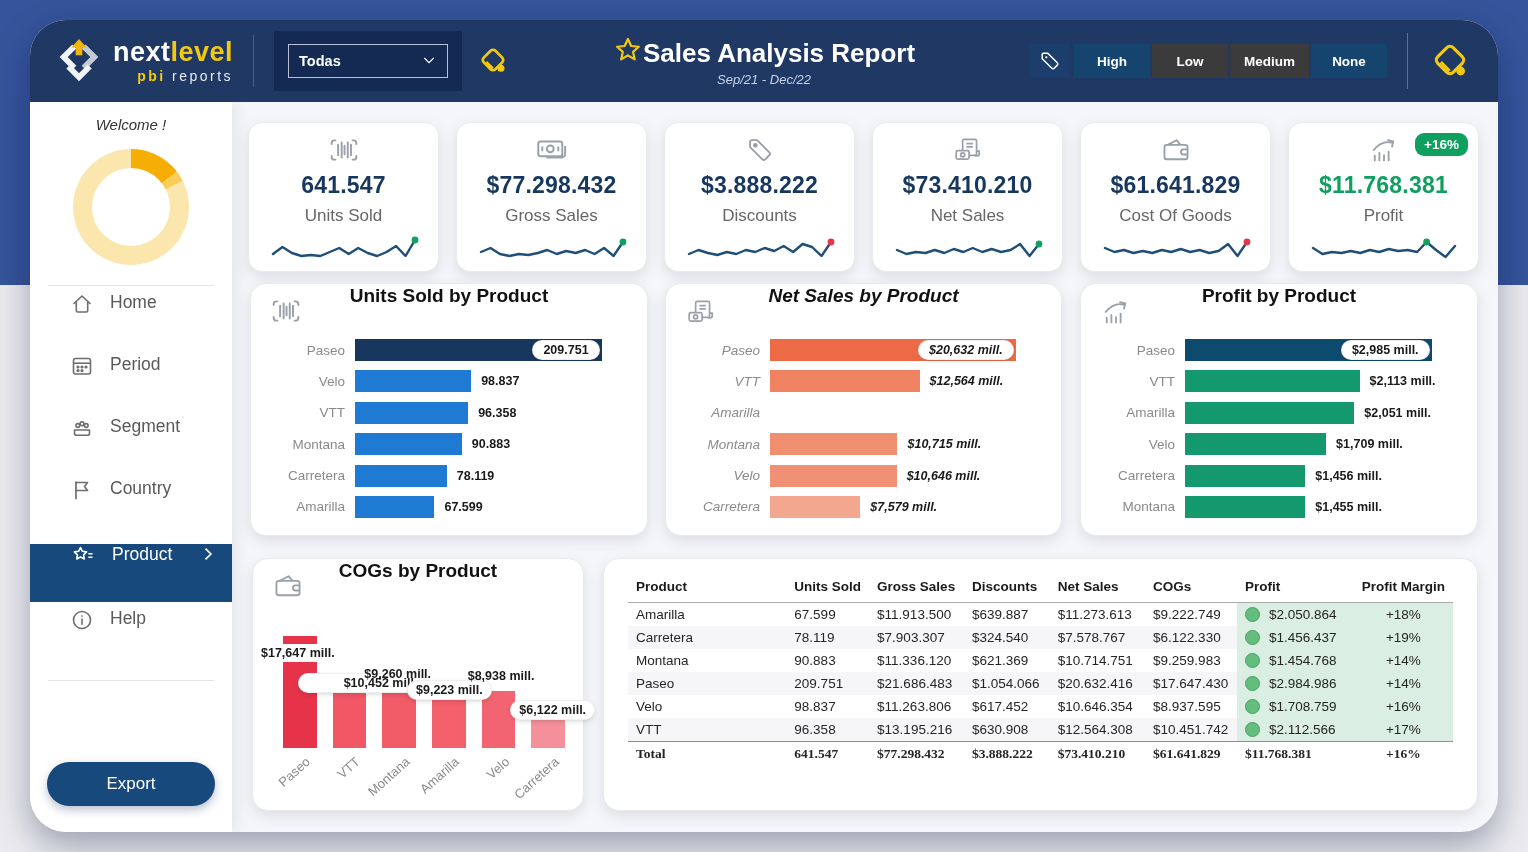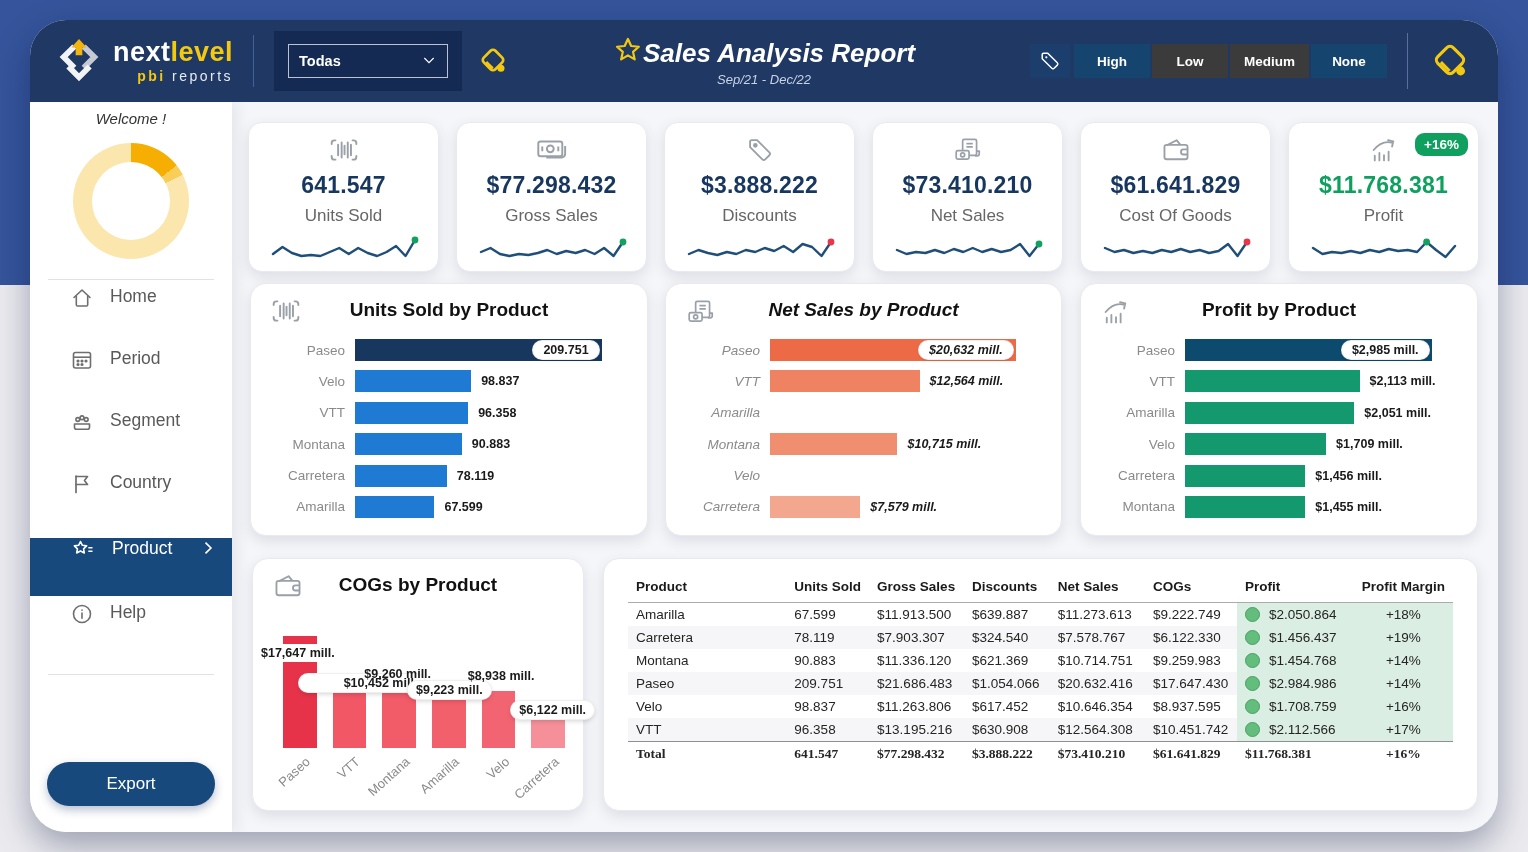--- a/index.html
+++ b/index.html
@@ -19,36 +19,36 @@
   .logo-l1 .w { color:#fff; } .logo-l1 .y { color:#F2C811; }
   .logo-l2 { font-size:14px; margin-top:3px; text-align:right; letter-spacing:2.5px; }
   .logo-l2 .y { color:#F2C811; font-weight:bold; } .logo-l2 .w { color:#E8EBF2; }
   .vdiv { width:1px; height:52px; background:#44609C; margin:0 20px; }
   .slicer { background:#142A52; padding:13px 14px; display:flex; align-items:center; }
   .select { width:160px; height:34px; border:1.5px solid #B9C2D6; display:flex; align-items:center;
             justify-content:space-between; padding:0 10px; color:#fff; font-size:14.5px; font-weight:bold;
             cursor:pointer; }
   .mini-eraser { margin-left:14px; cursor:pointer; background:none; border:none; }
   .title-wrap { position:absolute; left:50%; top:50%; transform:translate(-50%,-50%); text-align:center; }
-  .title-row { display:flex; align-items:center; gap:0; justify-content:flex-end;font-style:italic; }
+  .title-row { display:flex; align-items:center; gap:0; justify-content:flex-end; }
   .title-row h1 { color:#fff; font-size:26px; font-weight:bold; white-space:nowrap; }
   .subtitle { color:#C9D3E6; font-size:13px; font-style:italic; margin-top:2px; }
   .right-group { margin-left:auto; display:flex; align-items:center; }
   .tag-box { width:40px; height:34px; background:#1B3E6C; display:flex; align-items:center;
              justify-content:center; margin-right:2px; cursor:pointer; border:none; }
   .pbtn { height:34px; min-width:76px; border:none; color:#fff; font-size:13.5px; font-weight:bold;
           font-family:inherit; cursor:pointer; margin-left:2px; padding:0 14px; }
   .pbtn.navy { background:#15456F; } .pbtn.gray { background:#3B3B3B; }
   .vdiv2 { width:1px; height:56px; background:#5A6F9E; margin:0 20px; }
   .big-eraser { cursor:pointer; background:none; border:none; }
 
   
   .sidebar { position:absolute; left:0; top:82px; bottom:0; width:202px; background:#fff;
              box-shadow:5px 0 14px rgba(30,40,80,.08); z-index:4; }
-  .welcome { text-align:center; font-style:italic; font-size:15px; color:#333; padding-top:8px; }
+  .welcome { text-align:center; font-style:italic; font-size:15px; color:#333; padding-top:14px; }
   .donut { width:116px; height:116px; border-radius:50%; margin:16px auto 0;
            background:conic-gradient(#F5AE01 0deg 52deg,#F8CE58 52deg 63deg,#FBE7AD 63deg 360deg);
            position:relative; }
   .donut::after { content:""; position:absolute; inset:19px; background:#fff; border-radius:50%; }
   .side-hr { height:1px; background:#E2E2E6; margin:20px 18px 6px; }
   .menu-item { display:flex; gap:16px; height:58px; padding:0 0 0 40px;
                font-size:17.5px; color:#595959; cursor:pointer; position:relative; margin-top:4px; }
   .menu-item svg { flex:0 0 auto; }
   .menu-item.sel { background:#17497D; color:#fff; margin-top:8px; margin-bottom:6px; }
   .menu-item .chev { position:absolute; right:14px; }
@@ -74,21 +74,21 @@
   .kpi-card svg.spark { margin-top:8px; }
   .kpi-badge { position:absolute; top:10px; right:10px; background:#0FA05F; color:#fff;
                font-size:13.5px; font-weight:bold; padding:4px 9px; border-radius:9px; }
 
   
   .chart-card { border-radius:16px; }
   #chart-0 { left:18px;  top:181px; width:398px; height:253px; }
   #chart-1 { left:433px; top:181px; width:397px; height:253px;font-style:italic; }
   #chart-2 { left:848px; top:181px; width:398px; height:253px; }
   #chart-3 { left:20px;  top:456px; width:332px; height:253px; }
-  .cc-head { position:relative; padding-top:15px; text-align:center; }
+  .cc-head { position:relative; padding-top:1px; text-align:center; }
   .cc-icon { position:absolute; left:20px; top:14px; }
   .cc-head h2 { font-size:19px; font-weight:bold; color:#111; }
   .hbars { position:absolute; left:14px; right:18px; top:54px; bottom:16px;
            display:flex; flex-direction:column; justify-content:space-between; }
   .hrow { display:flex; align-items:center; height:24px; }
   .hcat { width:90px; text-align:right; padding-right:10px; color:#8a8a8a; font-size:13.5px;
           white-space:nowrap; }
   .hzone { flex:1; position:relative; height:24px; }
   .hbar { position:absolute; left:0; top:1px; bottom:1px; cursor:pointer; }
   .hval { position:absolute; top:0; line-height:24px; font-size:12.5px; font-weight:bold; color:#1a1a1a;
@@ -456,20 +456,24 @@
     </div>
             <div class="hrow">
       <span class="hcat">Montana</span>
       <span class="hzone">
                 <span class="hbar" style="width:46.7%;background:#F08E70"></span>
                 <span class="hval" style="left:calc(46.7% + 10px)">$10,715 mill.</span>
               </span>
     </div>
             <div class="hrow">
       <span class="hcat">Velo</span>
+      <span class="hzone">
+                <span class="hbar" style="width:46.4%;background:#F09175"></span>
+                <span class="hval" style="left:calc(46.4% + 10px)">$10,646 mill.</span>
+              </span>
     </div>
             <div class="hrow">
       <span class="hcat">Carretera</span>
       <span class="hzone">
                 <span class="hbar" style="width:33.1%;background:#F3A78E"></span>
                 <span class="hval" style="left:calc(33.1% + 10px)">$7,579 mill.</span>
               </span>
     </div>
           </div>
       </section>

